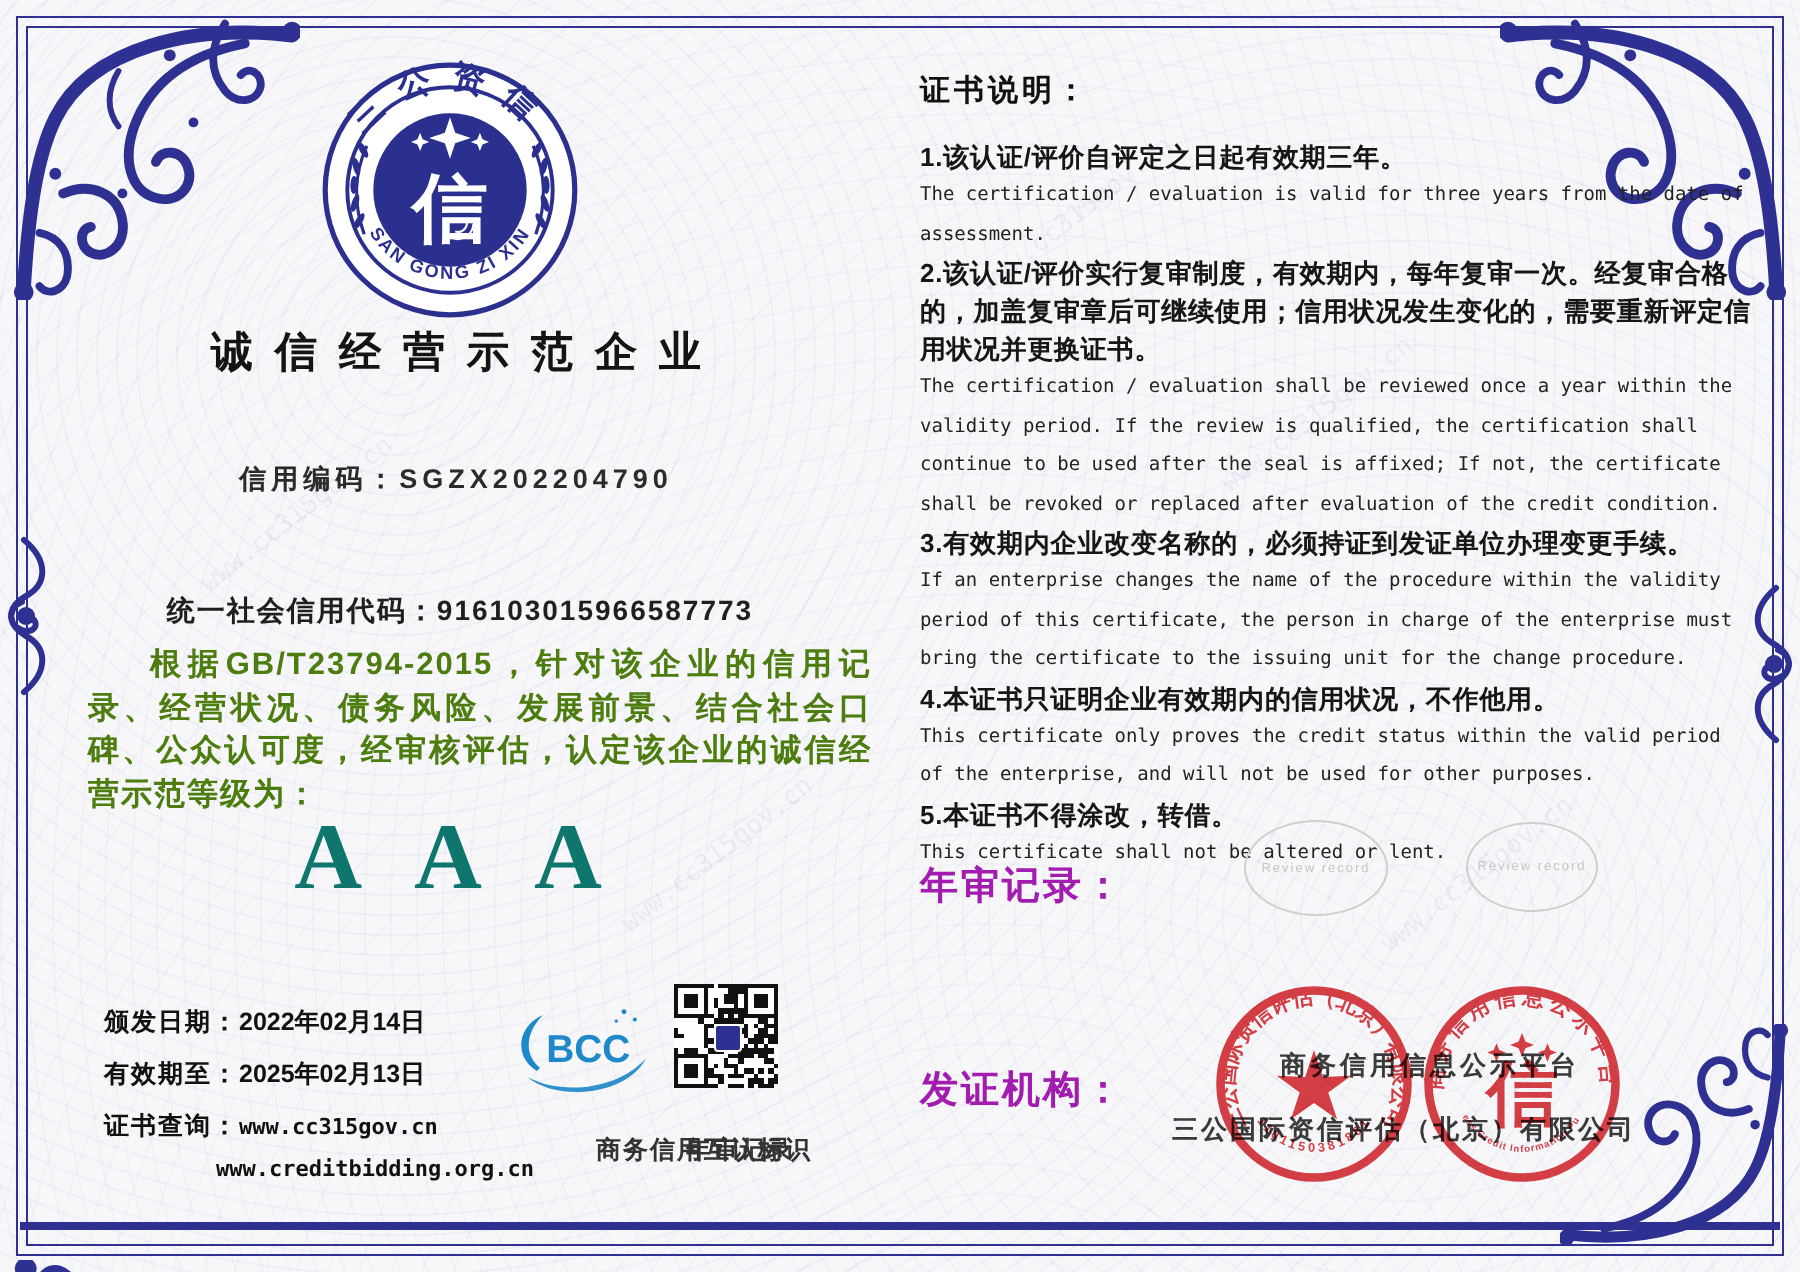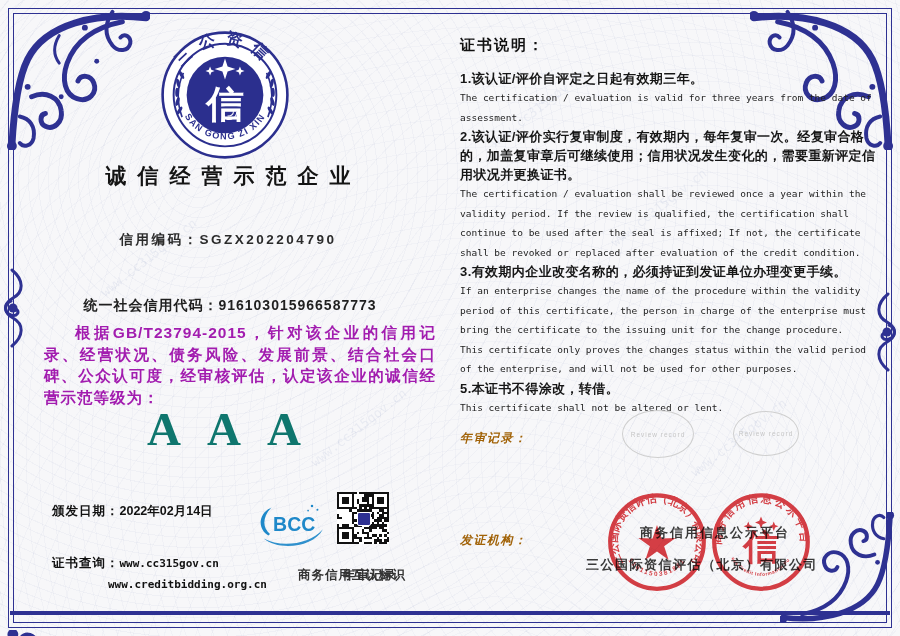--- a/index.html
+++ b/index.html
@@ -27,21 +27,21 @@
   
   .logo{position:absolute;left:160px;top:30px;width:130px;height:130px;}
   .title{position:absolute;left:28px;top:162px;width:400px;text-align:center;
     font-family:"Liberation Serif","DejaVu Serif",serif;font-size:21px;font-weight:700;
     letter-spacing:11px;text-indent:11px;color:#141414;white-space:nowrap;}
   .credit-code{position:absolute;left:28px;top:231px;width:400px;text-align:center;
     font-size:13.5px;font-weight:600;letter-spacing:2.5px;color:#2b2b2b;}
   .uscc{position:absolute;left:24px;top:297px;width:412px;text-align:center;
     font-size:14px;font-weight:600;letter-spacing:1px;color:#1f1f1f;}
   .para{position:absolute;left:44px;top:322px;width:392px;font-size:15.5px;line-height:21.5px;
-    text-align:justify;text-indent:2em;letter-spacing:1px;color:#a21caf;font-weight:600;}
+    text-align:justify;text-indent:2em;letter-spacing:1px;color:#4d7c0f;font-weight:600;}
   .rating{position:absolute;left:28px;top:402px;width:392px;text-align:center;
     font-family:"Liberation Serif","DejaVu Serif",serif;font-size:47px;font-weight:700;
     color:#0f766e;letter-spacing:26px;text-indent:26px;}
   .meta-row{position:absolute;left:52px;font-size:12.5px;color:#111;white-space:nowrap;}
   .meta-row .lbl{font-weight:700;letter-spacing:1px;}
   .meta-row .val{font-weight:600;}
   .meta-row .url{font-family:"DejaVu Sans Mono",monospace;font-weight:700;font-size:11px;}
   .row-issue{top:503px;}.row-expiry{top:529px;}.row-query{top:555px;}
   .row-query2{top:577px;left:108px;}
   .bcc{position:absolute;left:256px;top:498px;width:70px;height:50px;}
@@ -51,21 +51,21 @@
   .qr-center{position:absolute;left:357px;top:512px;width:12px;height:12px;background:#2e3192;
       border:1.5px solid #fff;border-radius:2px;}
   .badge-lbl{position:absolute;top:567px;font-size:12.5px;font-weight:700;color:#333;letter-spacing:1px;white-space:nowrap;}
   .badge-lbl.b1{left:254px;margin-left:44px;} .badge-lbl.b2{left:343px;}
   
   .notes{position:absolute;left:460px;top:36px;width:416px;color:#161616;}
   .notes h3{margin:0 0 14px 0;font-size:15px;letter-spacing:2px;color:#111;}
   .notes p{margin:0;}
   .nzh{font-size:13px;font-weight:700;line-height:19px;letter-spacing:.4px;}
   .nen{font-family:"DejaVu Sans Mono",monospace;font-size:9.5px;line-height:19.5px;color:#222;}
-  .ar-label,.iss-label{position:absolute;left:460px;font-size:12px;font-weight:700;letter-spacing:1.5px;color:#a16207;font-style:italic;}
+  .ar-label,.iss-label{position:absolute;left:460px;font-size:19px;font-weight:700;letter-spacing:1.5px;color:#a21caf;}
   .ar-label{top:430px;} .iss-label{top:532px;}
   .oval{position:absolute;border:1px solid #cfcfcf;border-radius:50%;display:flex;align-items:center;justify-content:center;}
   .oval span{font-size:6.5px;color:#c6c6c6;letter-spacing:1px;}
   .oval.o1{left:622px;top:410px;width:70px;height:46px;}
   .oval.o2{left:733px;top:411px;width:64px;height:43px;}
   .iss-line1{position:absolute;left:640px;top:524px;font-size:13px;font-weight:700;letter-spacing:2px;color:#3a3a3a;white-space:nowrap;z-index:1;}
   .iss-line2{position:absolute;left:586px;top:556px;font-size:13px;font-weight:700;letter-spacing:1.5px;color:#3a3a3a;white-space:nowrap;z-index:1;}
   .seal{position:absolute;width:102px;height:102px;opacity:.87;z-index:2;mix-blend-mode:multiply;}
   .seal.s1{left:606px;top:491px;}
   .seal.s2{left:710px;top:491px;}
@@ -214,20 +214,23 @@
   </div>
   <div class="uscc">
     <span>统一社会信用代码：</span><span>916103015966587773</span>
   </div>
   <div class="para">根据GB/T23794-2015，针对该企业的信用记录、经营状况、债务风险、发展前景、结合社会口碑、公众认可度，经审核评估，认定该企业的诚信经营示范等级为：</div>
   <div class="rating">AAA</div>
 
   <div class="meta-row row-issue">
     <span class="lbl">颁发日期：</span><span class="val">2022年02月14日</span>
   </div>
+  <div class="meta-row row-expiry">
+    <span class="lbl">有效期至：</span><span class="val">2025年02月13日</span>
+  </div>
   <div class="meta-row row-query">
     <span class="lbl">证书查询：</span><span class="url">www.cc315gov.cn</span>
   </div>
   <div class="meta-row row-query2">
     <span class="url">www.creditbidding.org.cn</span>
   </div>
 
   <svg class="bcc" viewBox="0 0 90 60">
     <path d="M16,46 C2,38 2,18 20,10 C8,22 8,36 18,44 Z" fill="#1e88c9"></path>
     <path d="M10,50 C32,62 68,58 86,38 C74,62 28,66 10,50 Z" fill="#1e88c9" opacity=".92"></path>
@@ -686,21 +689,22 @@
   <span class="badge-lbl b2">年审记录</span>
 
   <div class="notes">
     <h3>证书说明：</h3>
     <p class="nzh">1.该认证/评价自评定之日起有效期三年。</p>
     <p class="nen">The certification / evaluation is valid for three years from the date of assessment.</p>
     <p class="nzh">2.该认证/评价实行复审制度，有效期内，每年复审一次。经复审合格的，加盖复审章后可继续使用；信用状况发生变化的，需要重新评定信用状况并更换证书。</p>
     <p class="nen">The certification / evaluation shall be reviewed once a year within the validity period. If the review is qualified,  the certification shall continue to be used after the seal is affixed; If not, the certificate shall be revoked or replaced after evaluation of the credit condition.</p>
     <p class="nzh">3.有效期内企业改变名称的，必须持证到发证单位办理变更手续。</p>
     <p class="nen">If an enterprise changes the name of the procedure within the validity period of this certificate, the person in charge of the enterprise must bring the certificate to the issuing unit for the change procedure.</p>
-    <p class="nen">This certificate only proves the changes status within the valid period of the enterprise, and will not be used for other purposes.</p>
+    <p class="nzh">4.本证书只证明企业有效期内的信用状况，不作他用。</p>
+    <p class="nen">This certificate only proves the credit status within the valid period of the enterprise, and will not be used for other purposes.</p>
     <p class="nzh">5.本证书不得涂改，转借。</p>
     <p class="nen">This certificate shall not be altered or lent.</p>
   </div>
 
   <div class="ar-label">年审记录：</div>
   <div class="oval o1">
       <span>Review record</span>
     </div>
   <div class="oval o2">
       <span>Review record</span>

